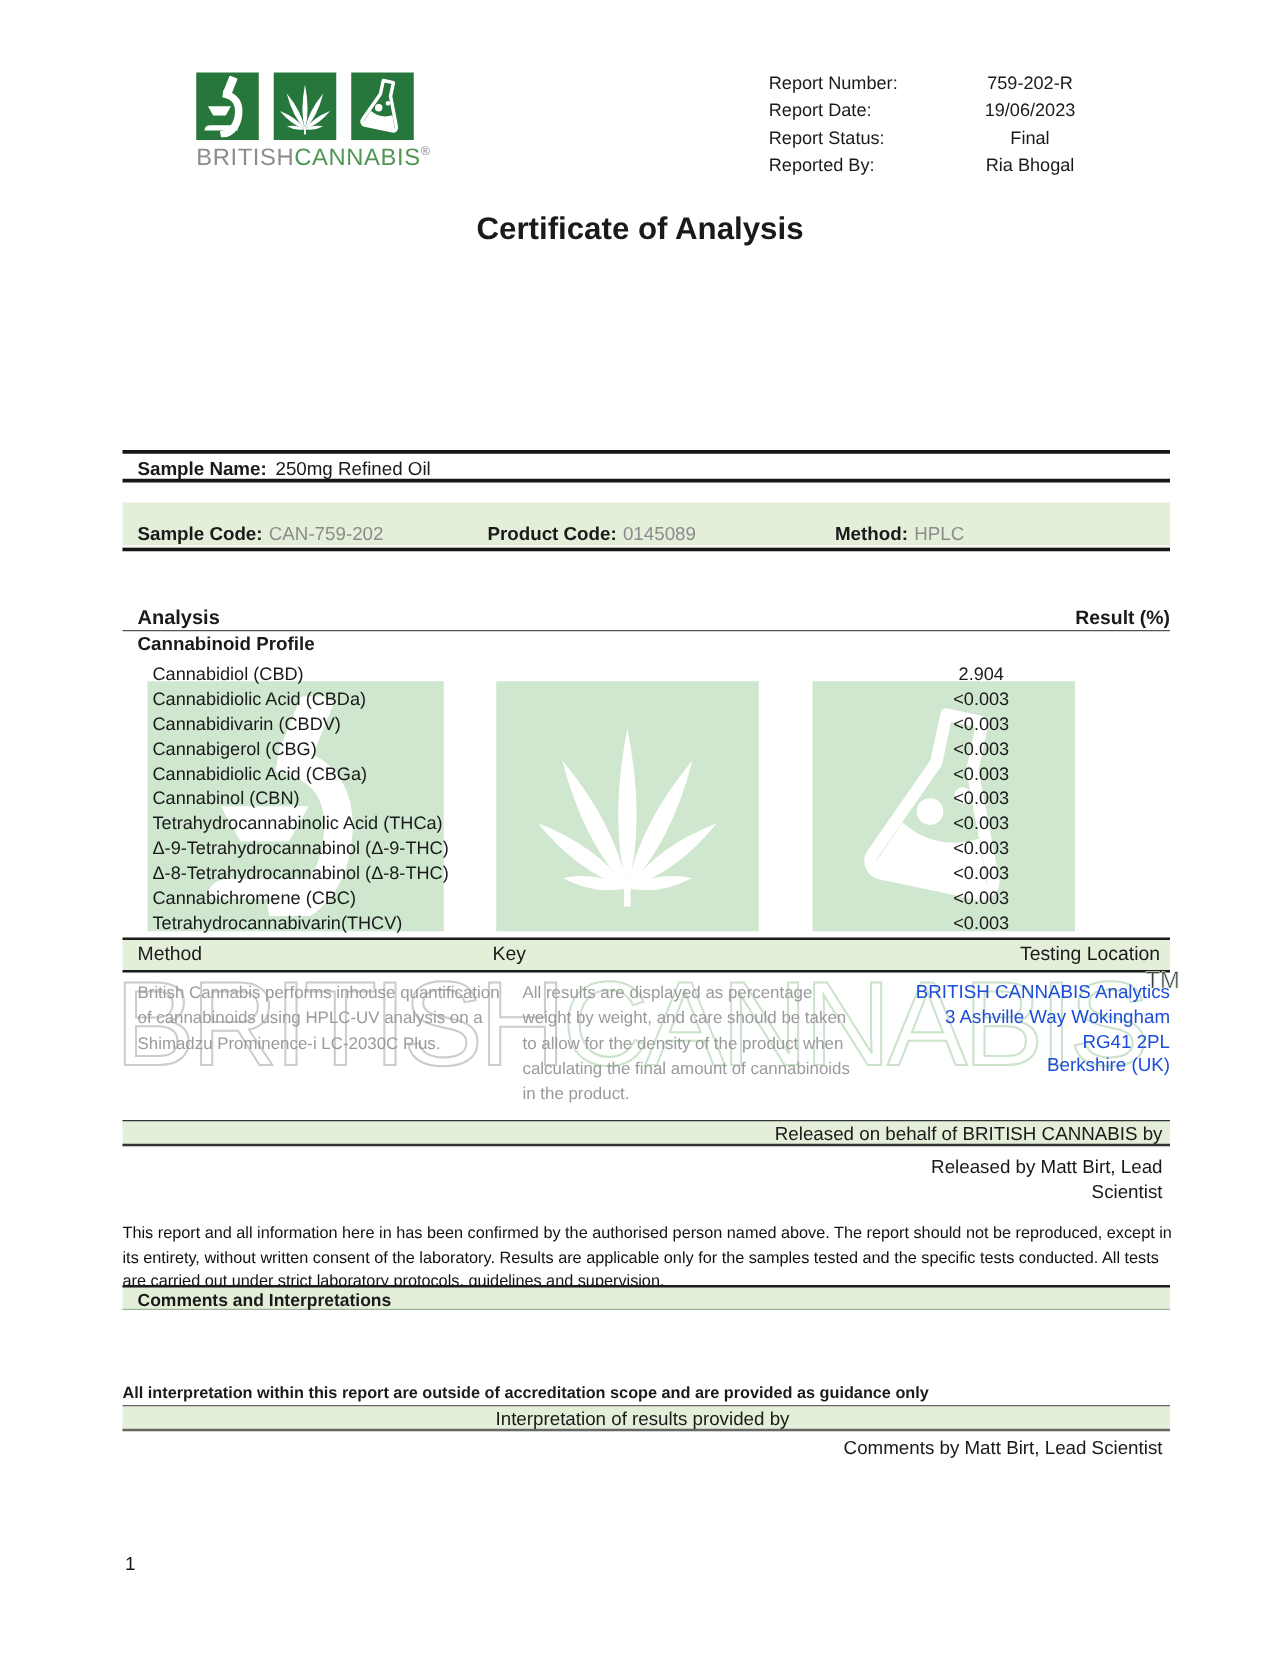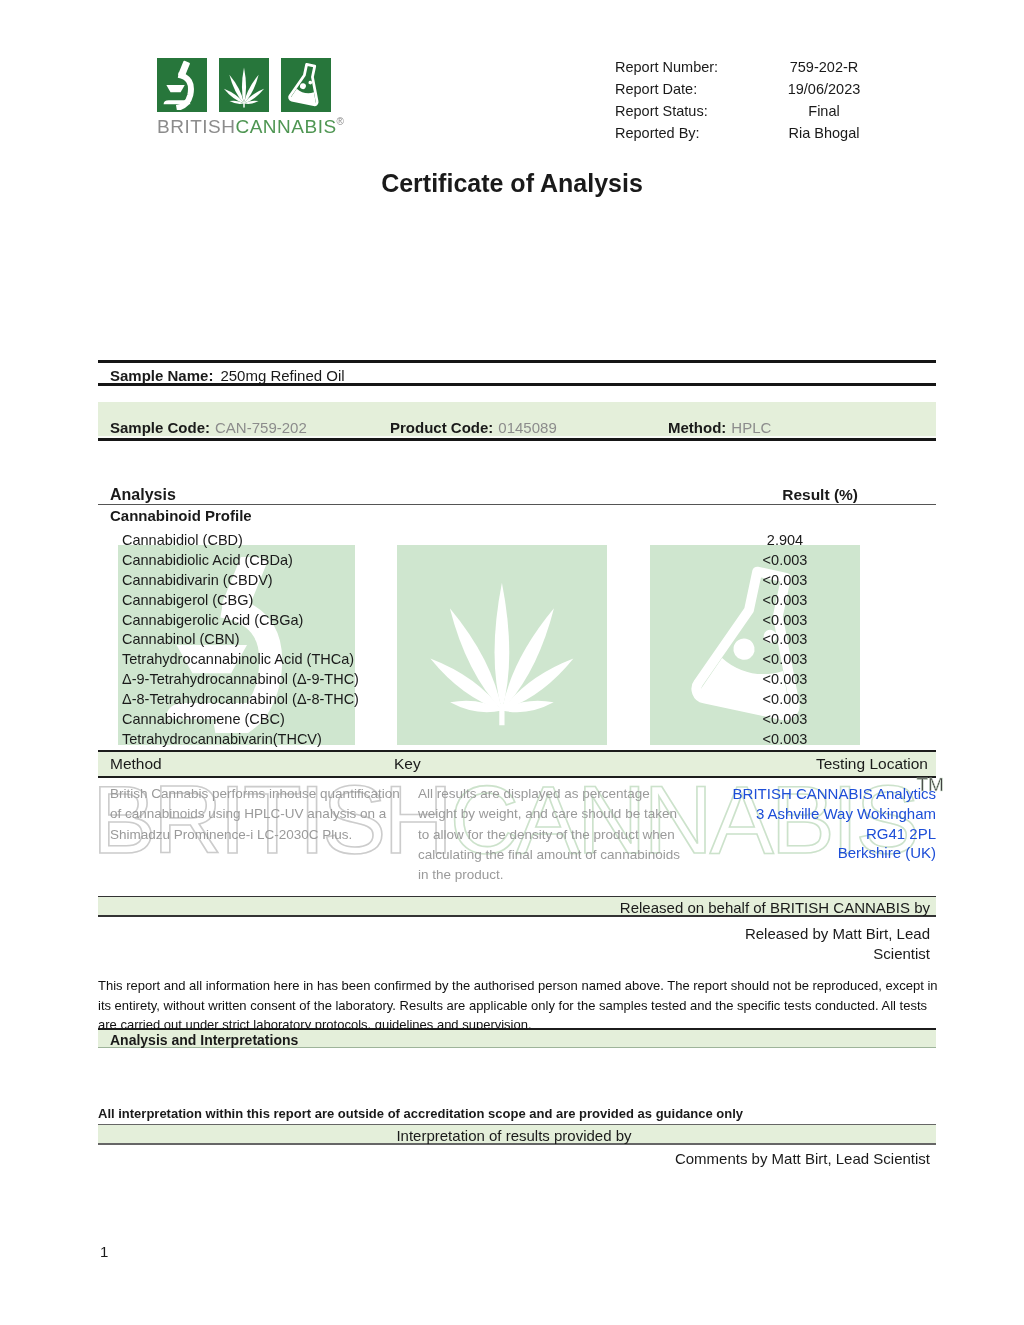--- a/index.html
+++ b/index.html
@@ -42,21 +42,21 @@
   .st-c1{width:280px;}
   .st-c2{width:278px;}
   .st-c3{width:280px;}
   .st-label{font-weight:bold;}
   .st-value{color:#8c8c8c;margin-left:5px;}
 
   
   .analysis-head{left:98px;top:477px;width:838px;height:28px;border-bottom:1.5px solid #555;
                  display:flex;justify-content:space-between;align-items:flex-end;box-sizing:border-box;}
   .ah-left{font-weight:bold;font-size:16px;padding-left:12px;}
-  .ah-right{font-weight:bold;font-size:15.5px;margin-right:78px;}
+  .ah-right{font-weight:bold;font-size:15.5px;}
 
   .profile-label{left:98px;top:507px;width:838px;font-weight:bold;font-size:15px;padding-left:12px;box-sizing:border-box;}
 
   
   .cann-rows{left:98px;top:531px;width:838px;height:219px;}
   .wm-sq{position:absolute;top:14px;height:200px;background:#cfe6cf;z-index:0;
          display:flex;align-items:center;justify-content:center;}
   .wm-sq svg{width:78%;height:88%;}
   .wm-sq1{left:20px;width:237px;}
   .wm-sq2{left:299px;width:210px;}
@@ -225,21 +225,21 @@
       </div>
     <div class="c-row">
         <span class="c-name">Cannabidivarin (CBDV)</span>
         <span class="c-res">&lt;0.003</span>
       </div>
     <div class="c-row">
         <span class="c-name">Cannabigerol (CBG)</span>
         <span class="c-res">&lt;0.003</span>
       </div>
     <div class="c-row">
-        <span class="c-name">Cannabigerolic Acid (CBGa)</span>
+        <span class="c-name">Cannabidiolic Acid (CBGa)</span>
         <span class="c-res">&lt;0.003</span>
       </div>
     <div class="c-row">
         <span class="c-name">Cannabinol (CBN)</span>
         <span class="c-res">&lt;0.003</span>
       </div>
     <div class="c-row">
         <span class="c-name">Tetrahydrocannabinolic Acid (THCa)</span>
         <span class="c-res">&lt;0.003</span>
       </div>
@@ -280,20 +280,20 @@
   </div>
 
   <div class="abs released-bar">Released on behalf of BRITISH CANNABIS by</div>
   <div class="abs released-by">
     <div>Released by Matt Birt, Lead</div>
     <div>Scientist</div>
   </div>
 
   <div class="abs disclaimer">This report and all information here in has been confirmed by the authorised person named above. The report should not be reproduced, except in its entirety, without written consent of the laboratory. Results are applicable only for the samples tested and the specific tests conducted. All tests are carried out under strict laboratory protocols, guidelines and supervision.</div>
 
-  <div class="abs comments-bar">Analysis and Interpretations</div>
+  <div class="abs comments-bar">Comments and Interpretations</div>
   <div class="abs note">All interpretation within this report are outside of accreditation scope and are provided as guidance only</div>
   <div class="abs interp-bar">Interpretation of results provided by</div>
   <div class="abs interp-by">Comments by Matt Birt, Lead Scientist</div>
 
   <div class="abs page-num">1</div>
 
 </div>
 
 </body></html>

